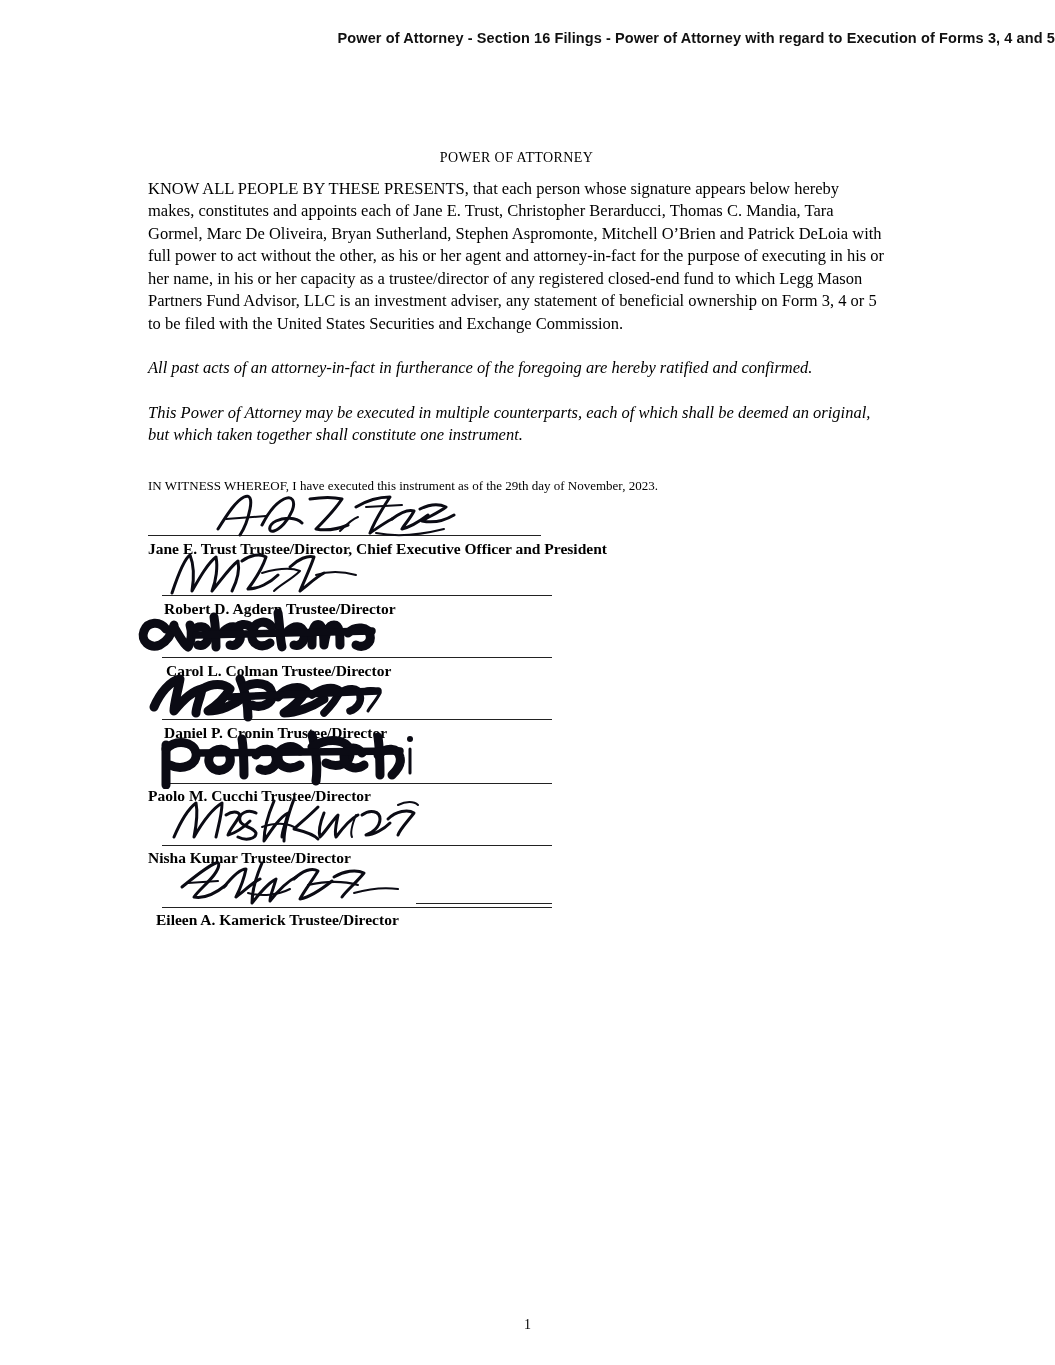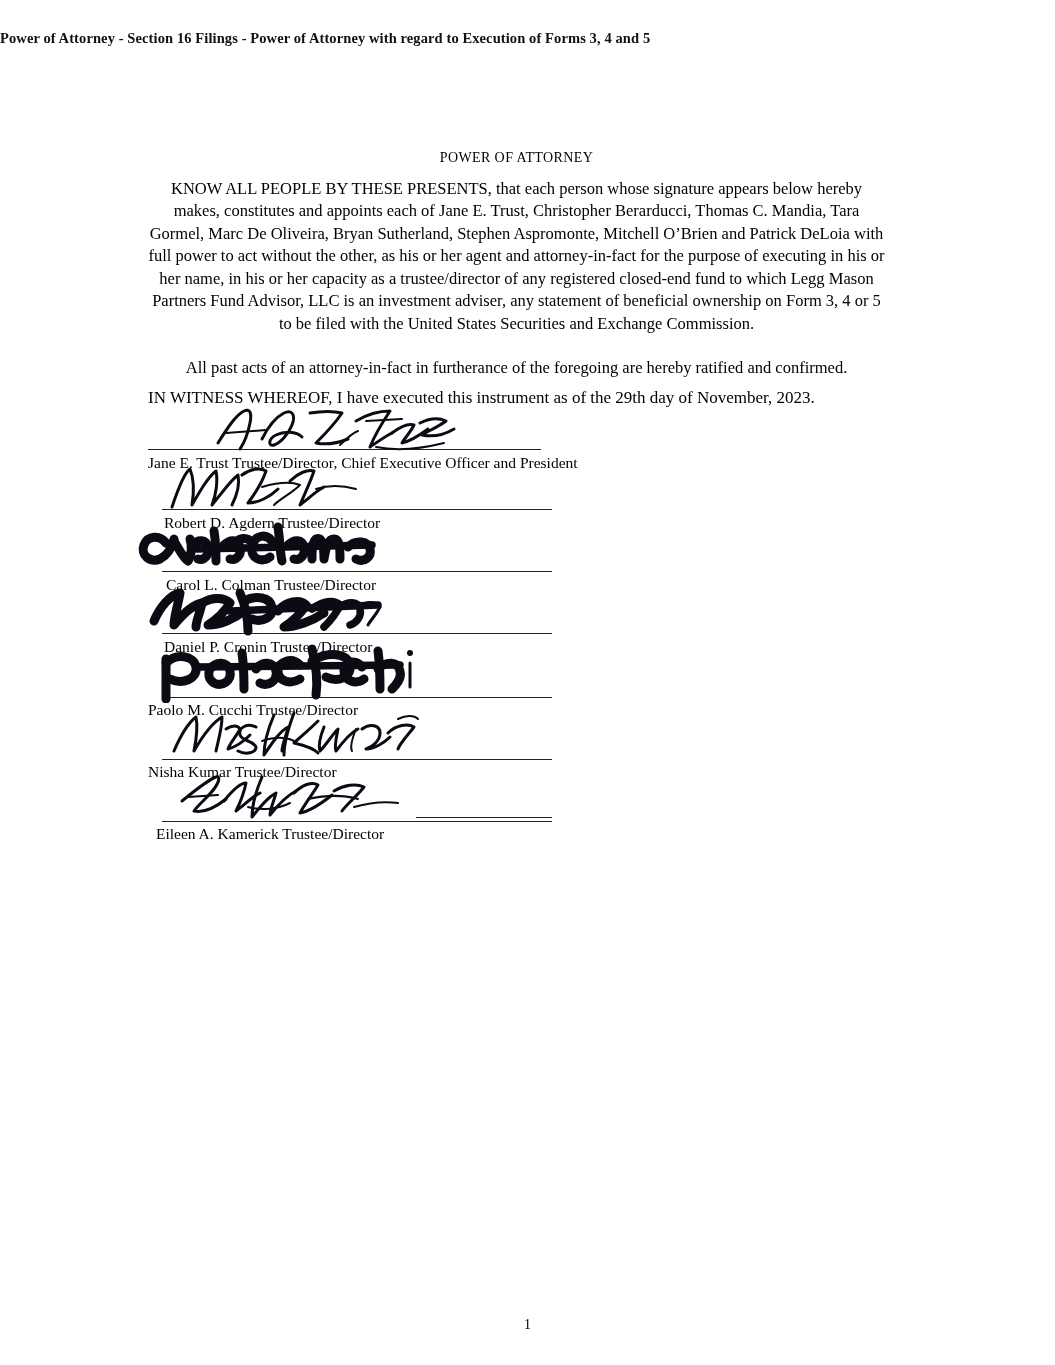--- a/index.html
+++ b/index.html
@@ -19,22 +19,22 @@
     position: relative;
     width: 1055px;
     height: 1365px;
     box-sizing: border-box;
   }
   .doc-header {
     position: absolute;
     top: 30px;
     left: 0;
     width: 1055px;
-    text-align: left;
-    font-family: Liberation Serif, serif;
+    text-align: right;
+    font-family: Liberation Sans, sans-serif;
     font-size: 14.5px;
     font-weight: bold;
     color: #111;
     letter-spacing: 0.1px;
   }
   .content {
     position: absolute;
     top: 150px;
     left: 148px;
     width: 737px;
@@ -42,34 +42,36 @@
   .doc-title {
     text-align: center;
     font-size: 14px;
     letter-spacing: 0.4px;
     margin: 0 0 8px 0;
   }
   p.body-text {
     margin: 12px 0 0 0;
     font-size: 16.5px;
     line-height: 1.36;
-    text-align: center;
+    text-align: left;
   }
   p.spaced {
     margin-top: 22px;
+    font-style: italic;
   }
   .witness-line {
-    margin-top: 6px;
-    font-size: 17px;
+    margin-top: 31px;
+    font-size: 13px;
     line-height: 1.36;
     position: relative;
   }
   .sig-block {
     position: relative;
     margin-top: 2px;
+    font-weight: bold;
   }
   .sig-row {
     position: relative;
     height: 62px;
   }
   .sig-rule {
     position: absolute;
     border-bottom: 1px solid #222;
     height: 0;
   }
@@ -103,20 +105,21 @@
 <div class="page">
 
   <div class="doc-header">Power of Attorney - Section 16 Filings - Power of Attorney with regard to Execution of Forms 3, 4 and 5</div>
 
   <div class="content">
 
     <div class="doc-title">POWER OF ATTORNEY</div>
 
     <p class="body-text">KNOW ALL PEOPLE BY THESE PRESENTS, that each person whose signature appears below hereby makes, constitutes and appoints each of Jane E. Trust, Christopher Berarducci, Thomas C. Mandia, Tara Gormel, Marc De Oliveira, Bryan Sutherland, Stephen Aspromonte, Mitchell O’Brien and Patrick DeLoia with full power to act without the other, as his or her agent and attorney-in-fact for the purpose of executing in his or her name, in his or her capacity as a trustee/director of any registered closed-end fund to which Legg Mason Partners Fund Advisor, LLC is an investment adviser, any statement of beneficial ownership on Form 3, 4 or 5 to be filed with the United States Securities and Exchange Commission.</p>
     <p class="body-text spaced">All past acts of an attorney-in-fact in furtherance of the foregoing are hereby ratified and confirmed.</p>
+    <p class="body-text spaced">This Power of Attorney may be executed in multiple counterparts, each of which shall be deemed an original, but which taken together shall constitute one instrument.</p>
 
     <div class="witness-line">IN WITNESS WHEREOF, I have executed this instrument as of the 29th day of November, 2023.</div>
 
     <div class="sig-block">
 
       <div class="sig-row" style="height:56px;">
         <div class="sig-rule" style="left:0px; top:38px; width:393px;"></div>
         <svg class="sig-img" style="left:58px; top:-12px;" width="260" height="60" viewBox="0 0 260 60" aria-hidden="true">
           <path class="ink ink-med" d="M12,44 C22,28 30,16 38,12 C44,9 46,14 44,24 C42,34 38,44 34,50"></path>
           <path class="ink ink-thin" d="M20,34 L60,31"></path>

